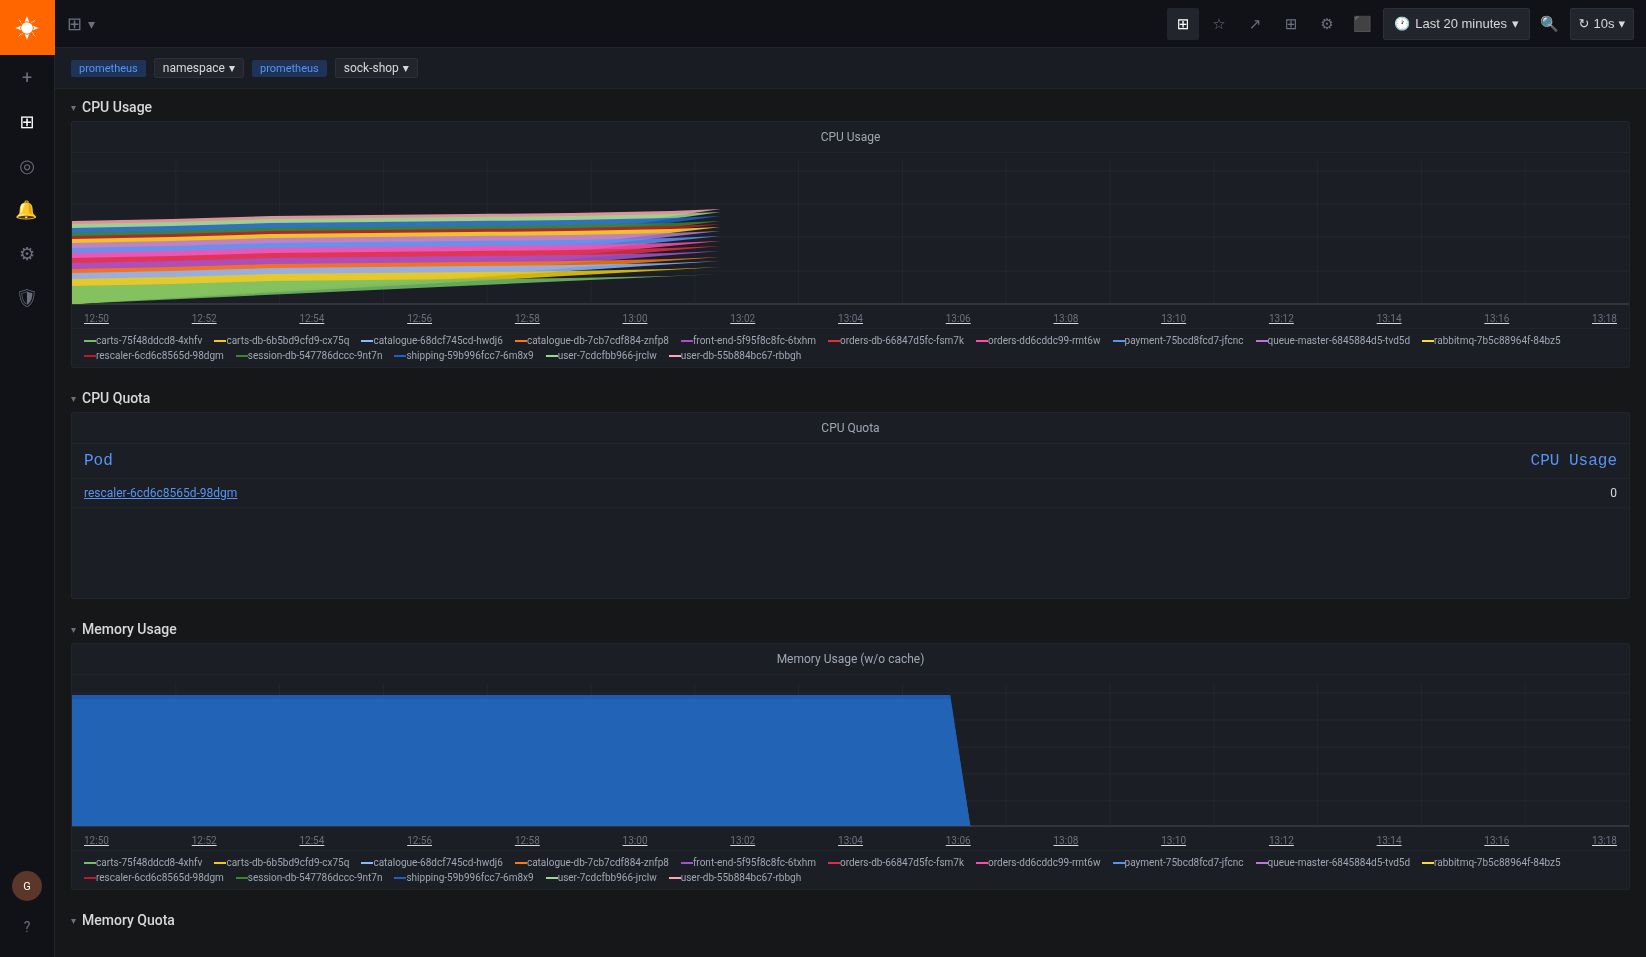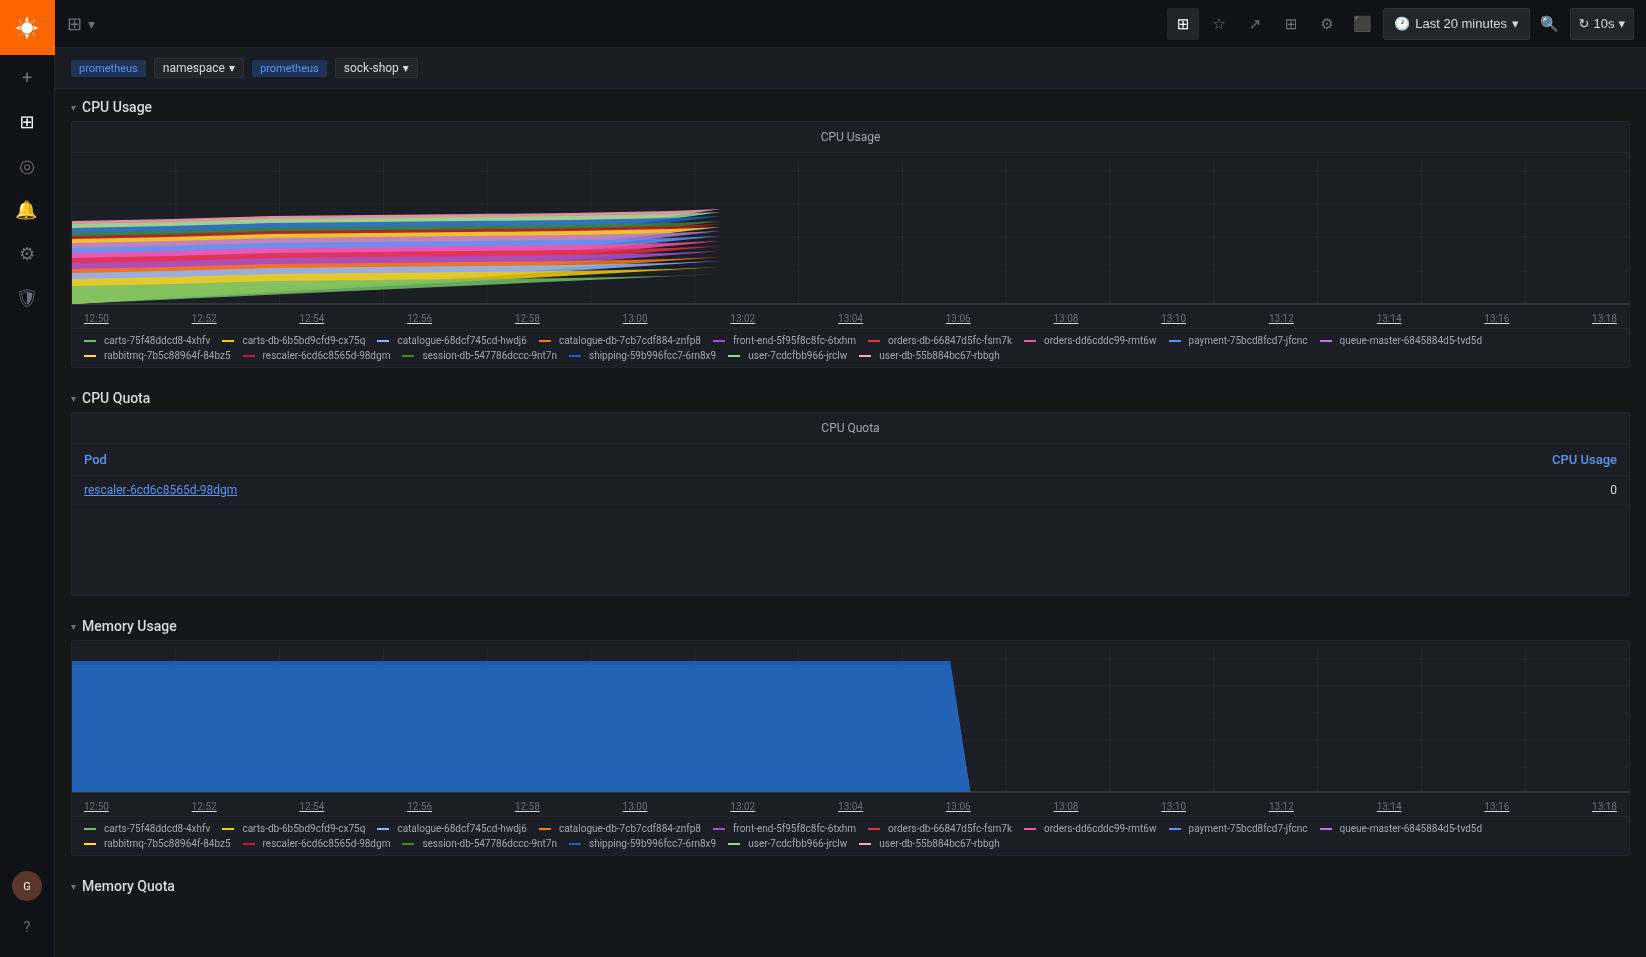--- a/index.html
+++ b/index.html
@@ -196,21 +196,21 @@
       flex-wrap: wrap;
       gap: 4px 12px;
       padding: 6px 12px;
       border-top: 1px solid #22252b;
       font-size: 10px;
       color: #9fa7b3;
     }
     .legend-item {
       display: flex;
       align-items: center;
-      gap: 8px;
+      gap: 0;
     }
     .legend-dot {
       width: 12px; height: 2px;
       flex-shrink: 0;
     }
 
     
     .table-panel {
       margin: 0 16px 12px;
       background: #1c1e25;
@@ -226,23 +226,24 @@
     }
     .data-table {
       width: 100%;
       border-collapse: collapse;
     }
     .data-table th {
       text-align: left;
       padding: 8px 12px;
       color: #5794f2;
       font-weight: 500;
-      font-size: 13px;
+      font-size: 16px;
       border-bottom: 1px solid #22252b;
       background: #1c1e25;
+      font-family: Liberation Mono, monospace;
     }
     .data-table th.right { text-align: right; }
     .data-table td {
       padding: 7px 12px;
       font-size: 12px;
       color: #d8d9da;
       border-bottom: 1px solid #1f2229;
     }
     .data-table td.right { text-align: right; }
     .data-table td a { color: #5794f2; text-decoration: underline; }
@@ -491,20 +492,21 @@
       </table>
       <div style="height:90px;"></div>
     </div>
 
     <div class="section-header">
       <span class="chevron">▾</span>
       <span>Memory Usage</span>
     </div>
 
     <div class="chart-panel">
+      <div class="chart-title">Memory Usage (w/o cache)</div>
       <div class="chart-area">
         <svg class="chart-svg" height="150" viewBox="0 0 1560 150" preserveAspectRatio="none">
 
           <line x1="0" y1="10" x2="1560" y2="10" class="grid-lines"></line>
           <line x1="0" y1="37" x2="1560" y2="37" class="grid-lines"></line>
           <line x1="0" y1="64" x2="1560" y2="64" class="grid-lines"></line>
           <line x1="0" y1="91" x2="1560" y2="91" class="grid-lines"></line>
           <line x1="0" y1="118" x2="1560" y2="118" class="grid-lines"></line>
           <line x1="0" y1="143" x2="1560" y2="143" class="chart-zero"></line>
 

